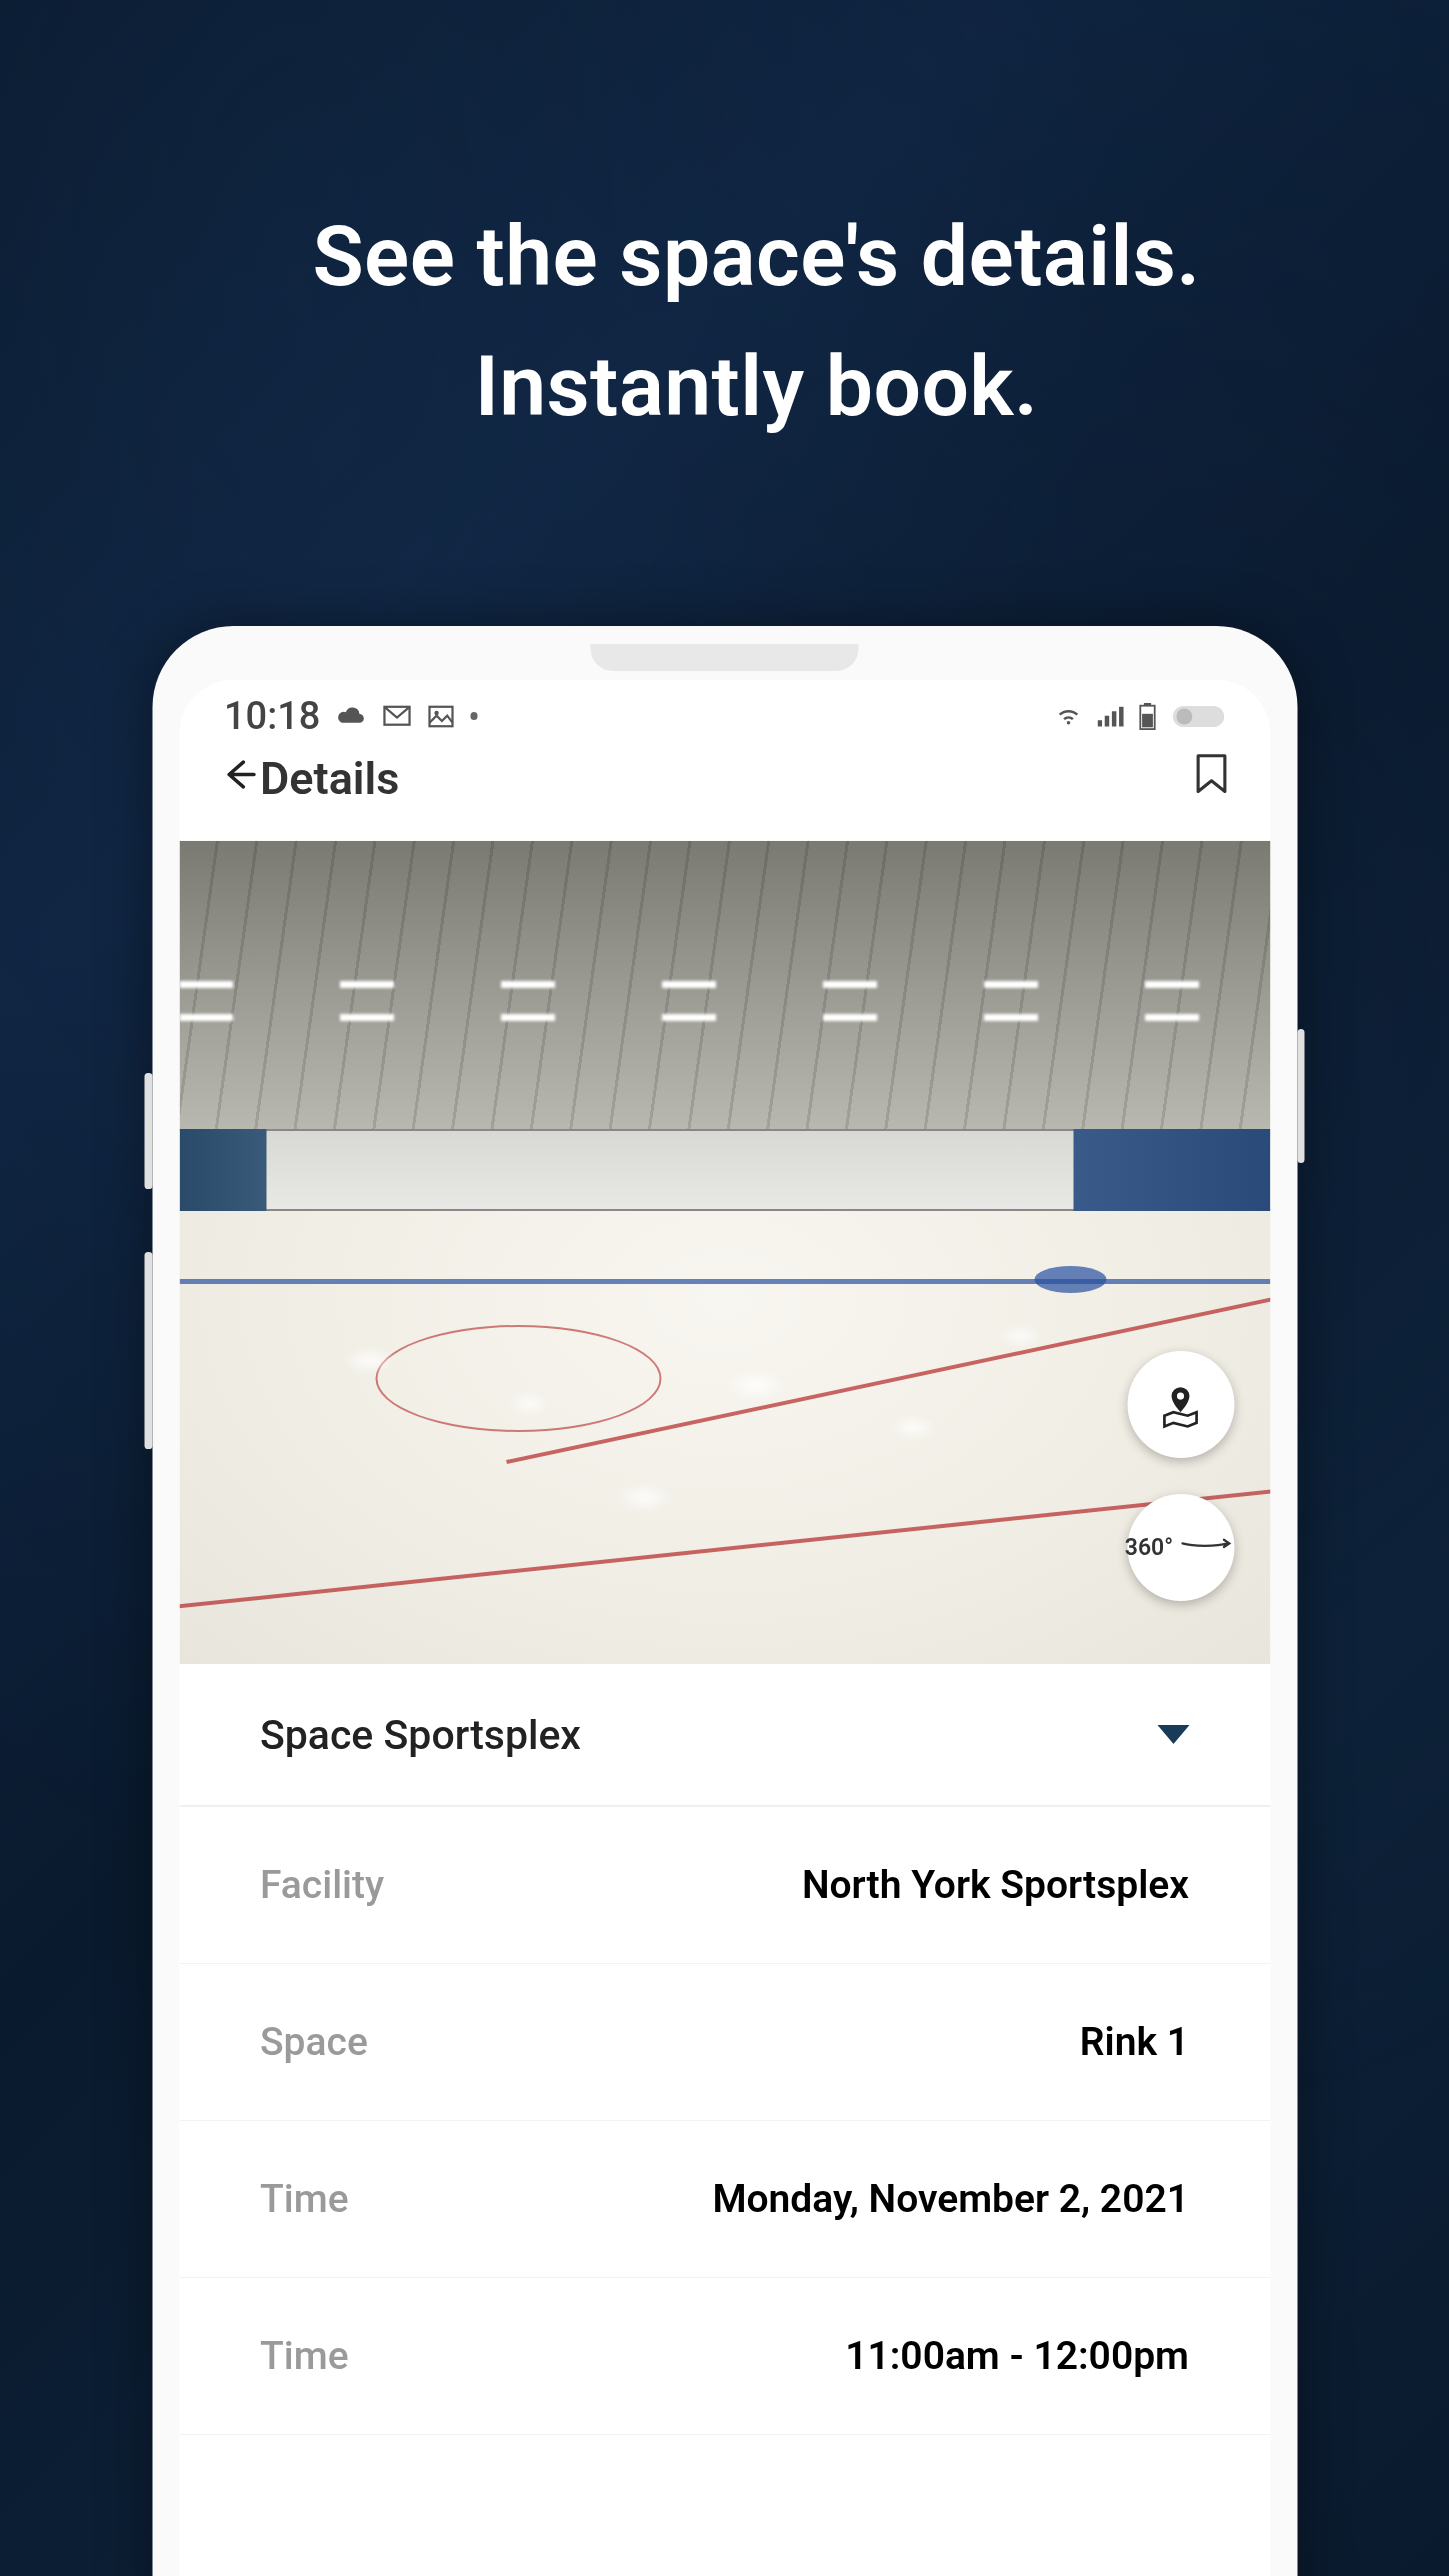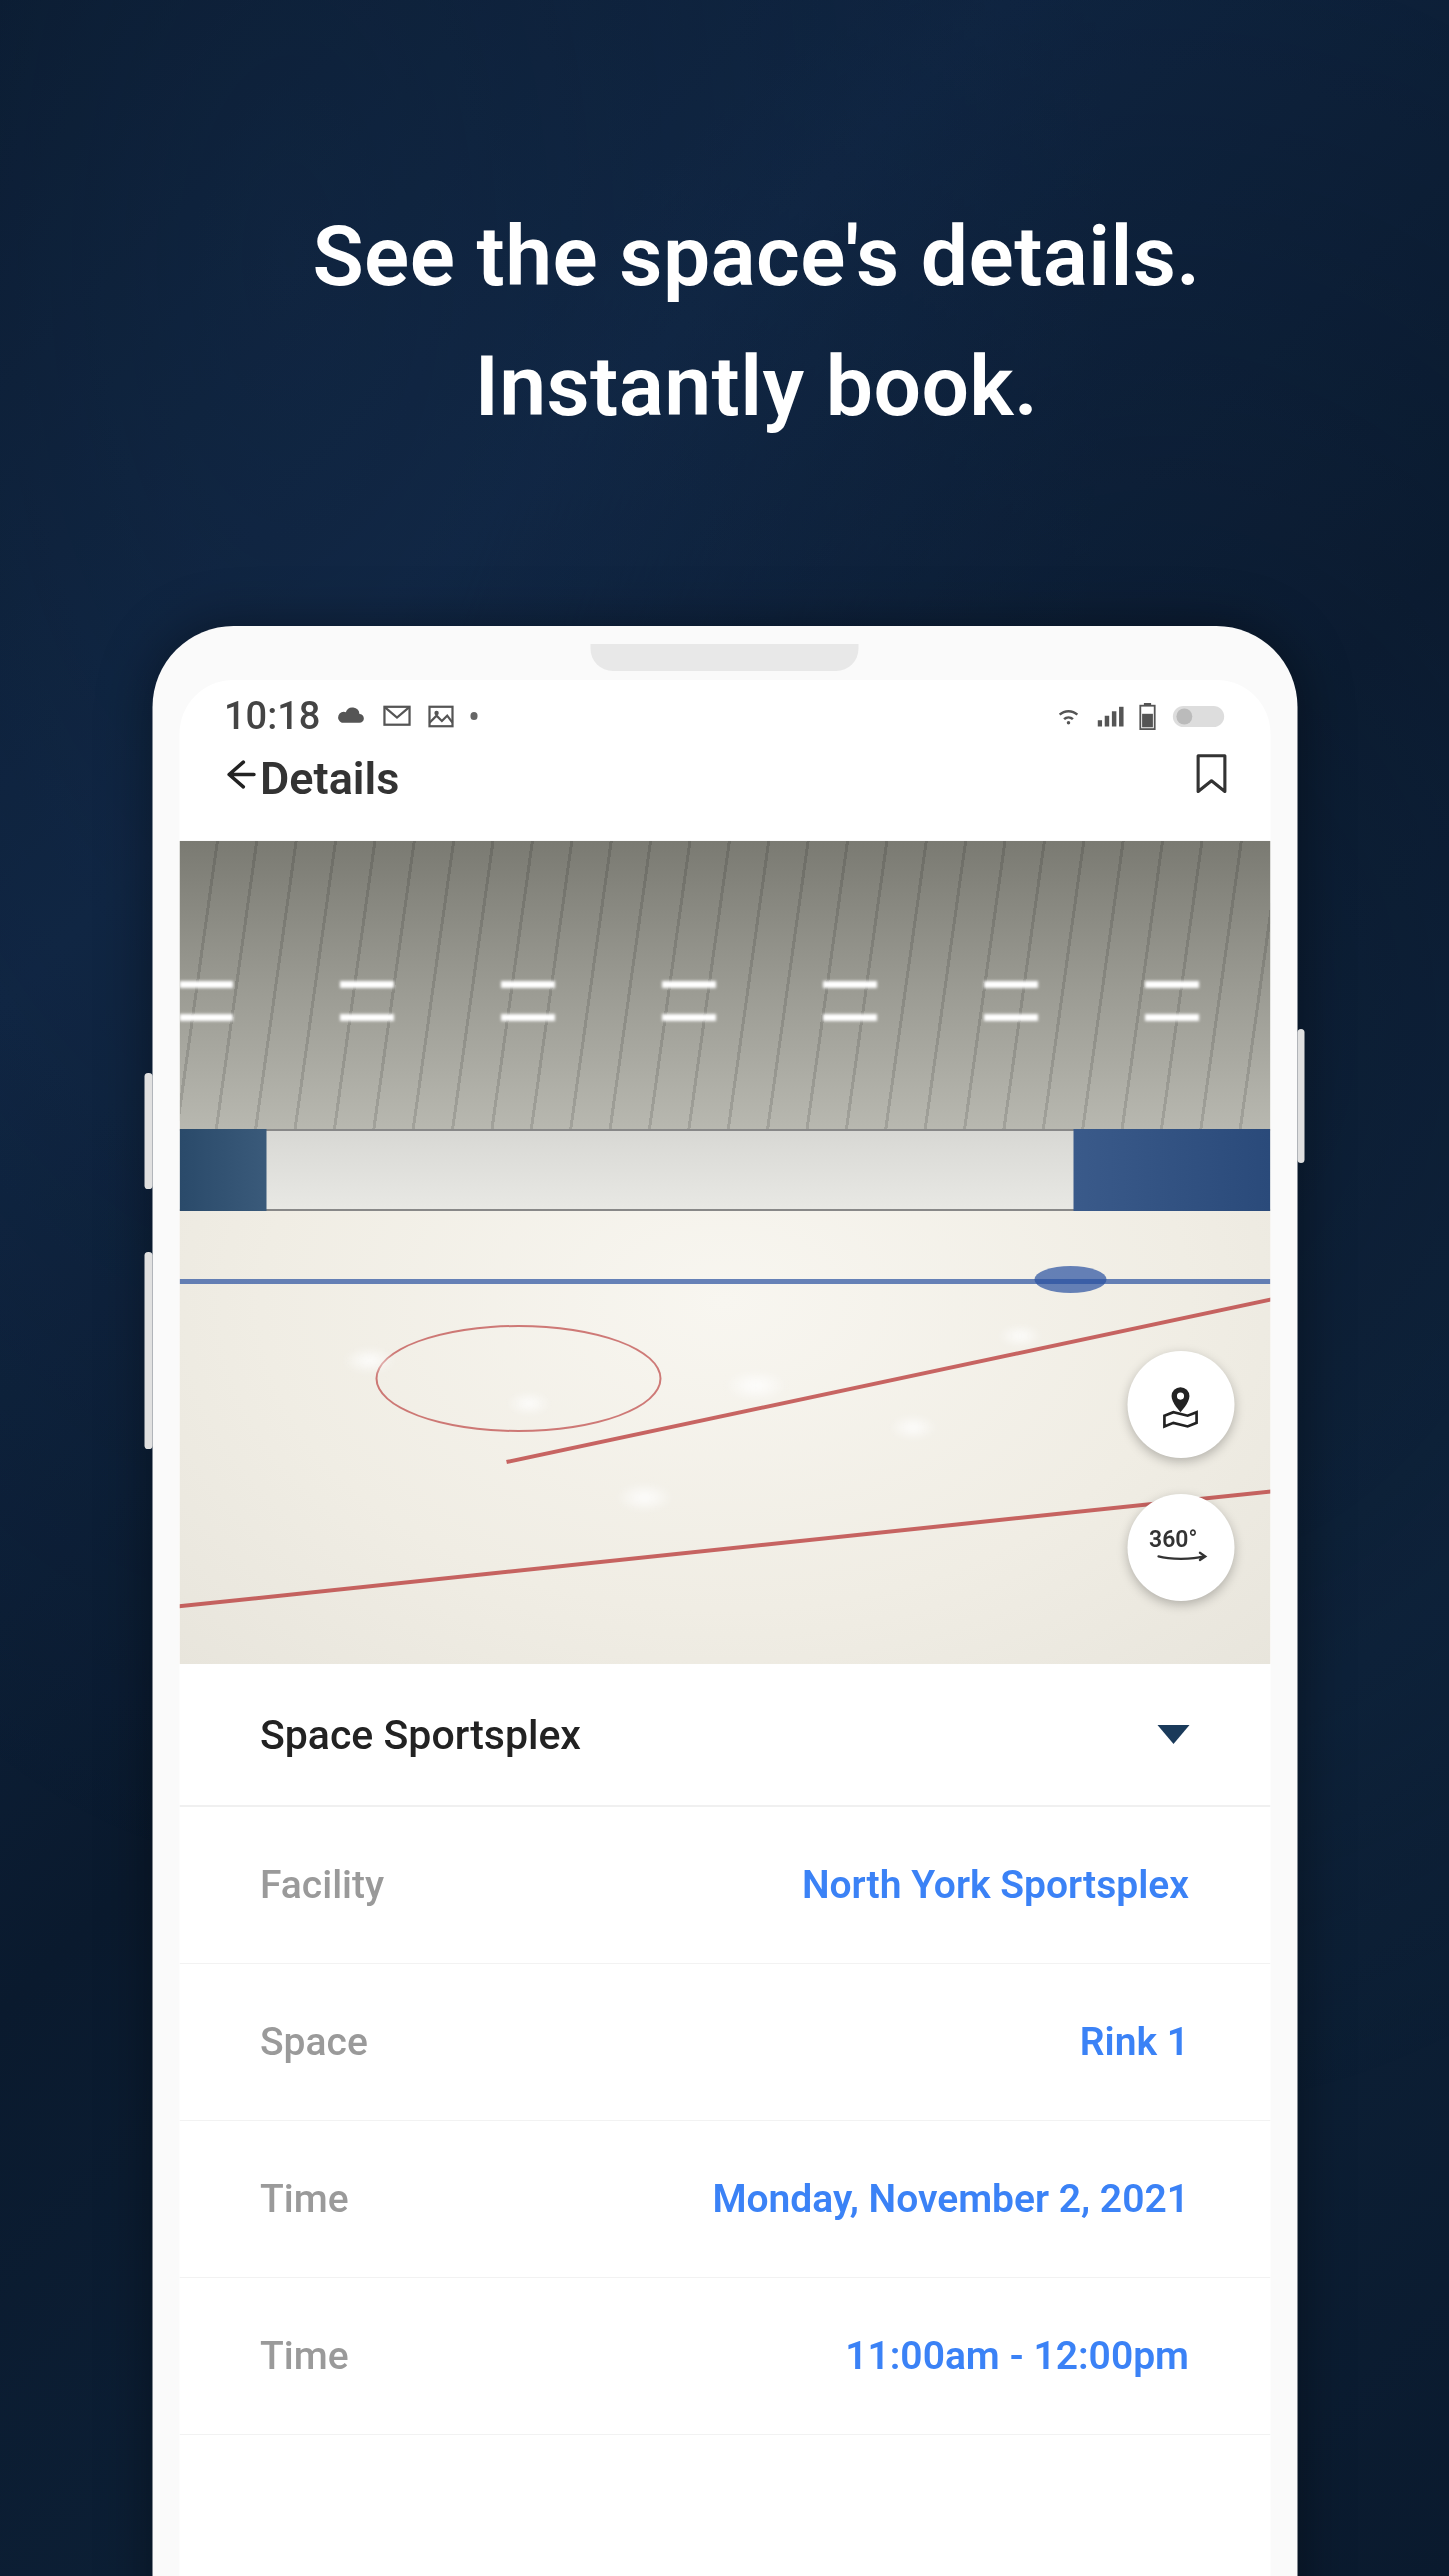--- a/index.html
+++ b/index.html
@@ -266,21 +266,21 @@
   border-bottom: 1.8px solid #f2f2f2;
 }
 .detail-label {
   font-size: 39px;
   font-weight: 500;
   color: #9a9a9a;
 }
 .detail-value {
   font-size: 39px;
   font-weight: 600;
-  color: #3b82f6;
+  color: #000000;
   text-align: right;
 }
 .phone-side-btn {
   position: absolute;
   background: #e0e0e0;
   border-radius: 3.6px;
 }
 </style>
 </head>
 <body>
@@ -389,21 +389,21 @@
 
       <div class="fab fab-map">
         <svg width="50" height="50" viewBox="0 0 56 56">
           <path d="M10 40 L20 36 L36 40 L46 36 L46 48 L36 52 L20 48 L10 52 Z" fill="none" stroke="#222" stroke-width="3"></path>
           <path d="M28 8 a10 10 0 0 1 10 10 c0 8-10 18-10 18 s-10-10-10-18 a10 10 0 0 1 10-10z" fill="#222"></path>
           <circle cx="28" cy="18" r="4" fill="#fff"></circle>
         </svg>
       </div>
 
       <div class="fab fab-360">
-        <div style="position:relative;display:flex;flex-direction:column;align-items:flex-start">
+        <div style="position:relative;display:flex;flex-direction:row;align-items:center">
           <span class="fab-360-text">360°</span>
           <svg width="63" height="18" viewBox="0 0 70 20" style="margin-top:-1.8px">
               <path d="M10 6 a30 6 0 0 0 50 0 M56 2 L62 6 L56 10" fill="none" stroke="#333" stroke-width="2.5" stroke-linecap="round"></path>
             </svg>
         </div>
       </div>
     </div>
 
     <div class="accordion">
       <span class="accordion-title">Space Sportsplex</span>

